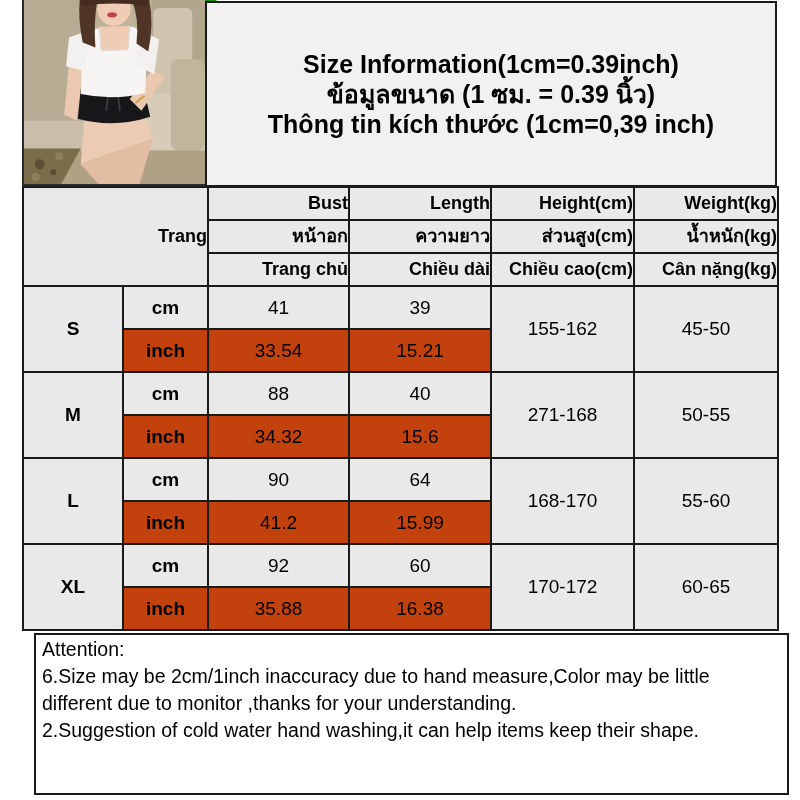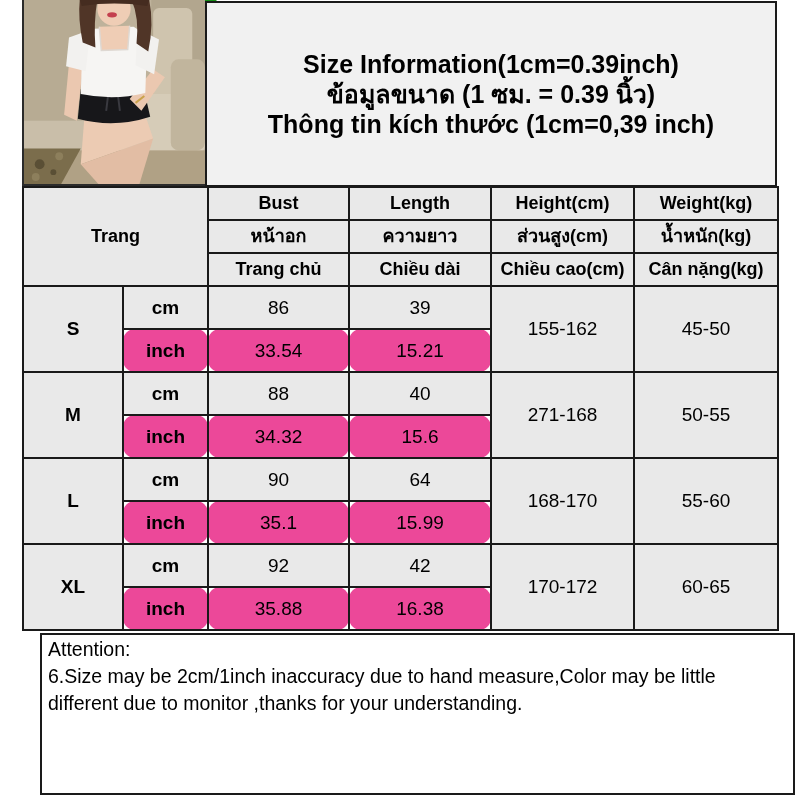--- a/index.html
+++ b/index.html
@@ -33,31 +33,31 @@
   
   table.size-table {
     position:absolute; left:22px; top:186px; width:755px;
     border-collapse:collapse; table-layout:fixed;
   }
   .size-table td {
     border:2px solid #1a1a1a; text-align:center; vertical-align:middle;
     overflow:hidden; padding:0;
   }
   .g { background:#e9e9e9; }
-  .w { background:#ec4899;border-radius:12px; }
-  .hrow td { height:33px; font-weight:bold; font-size:18px; line-height:1.05; }
+  .w { background:#c2410c; }
+  .hrow td { height:33px; font-weight:bold; font-size:18px; line-height:1.05;text-align:right; }
   .brow td { height:43px; font-size:19px; }
   .size-head { font-size:38px; font-weight:bold; }
   .sz  { font-size:21px; font-weight:bold; }
   .unit{ font-weight:bold; font-size:18px; }
   .val { font-weight:normal; }
 
   
   .attention {
-    position:absolute; left:40px; top:633px; width:755px; height:162px;
+    position:absolute; left:34px; top:633px; width:755px; height:162px;
     border:2px solid #1a1a1a; background:#fff;
     padding:1px 6px 0 6px; font-size:19.5px; line-height:27px;
   }
 </style>
 </head>
 <body>
 
 <div class="stage">
 
   <div class="photo">
@@ -140,21 +140,21 @@
       <tr class="hrow">
         <td class="g">Trang chủ</td>
         <td class="g">Chiều dài</td>
         <td class="g">Chiều cao(cm)</td>
         <td class="g">Cân nặng(kg)</td>
       </tr>
 
       <tr class="brow">
         <td rowspan="2" class="g sz">S</td>
         <td class="g unit">cm</td>
-        <td class="g val">86</td>
+        <td class="g val">41</td>
         <td class="g val">39</td>
         <td rowspan="2" class="g val">155-162</td>
         <td rowspan="2" class="g val">45-50</td>
       </tr>
       <tr class="brow">
         <td class="w unit">inch</td>
         <td class="w val">33.54</td>
         <td class="w val">15.21</td>
       </tr>
 
@@ -175,38 +175,39 @@
       <tr class="brow">
         <td rowspan="2" class="g sz">L</td>
         <td class="g unit">cm</td>
         <td class="g val">90</td>
         <td class="g val">64</td>
         <td rowspan="2" class="g val">168-170</td>
         <td rowspan="2" class="g val">55-60</td>
       </tr>
       <tr class="brow">
         <td class="w unit">inch</td>
-        <td class="w val">35.1</td>
+        <td class="w val">41.2</td>
         <td class="w val">15.99</td>
       </tr>
 
       <tr class="brow">
         <td rowspan="2" class="g sz">XL</td>
         <td class="g unit">cm</td>
         <td class="g val">92</td>
-        <td class="g val">42</td>
+        <td class="g val">60</td>
         <td rowspan="2" class="g val">170-172</td>
         <td rowspan="2" class="g val">60-65</td>
       </tr>
       <tr class="brow">
         <td class="w unit">inch</td>
         <td class="w val">35.88</td>
         <td class="w val">16.38</td>
       </tr>
     </tbody>
   </table>
 
   <div class="attention">
     <div>Attention:</div>
     <div>6.Size may be 2cm/1inch inaccuracy due to hand measure,Color may be little different due to monitor ,thanks for your understanding.</div>
+    <div>2.Suggestion of cold water hand washing,it can help items keep their shape.</div>
   </div>
 
 </div>
 
 </body></html>

